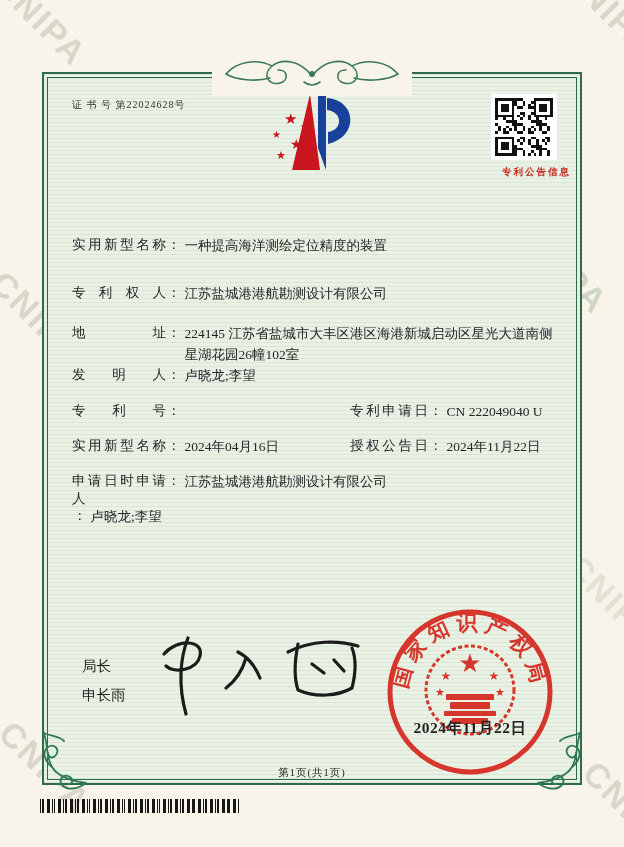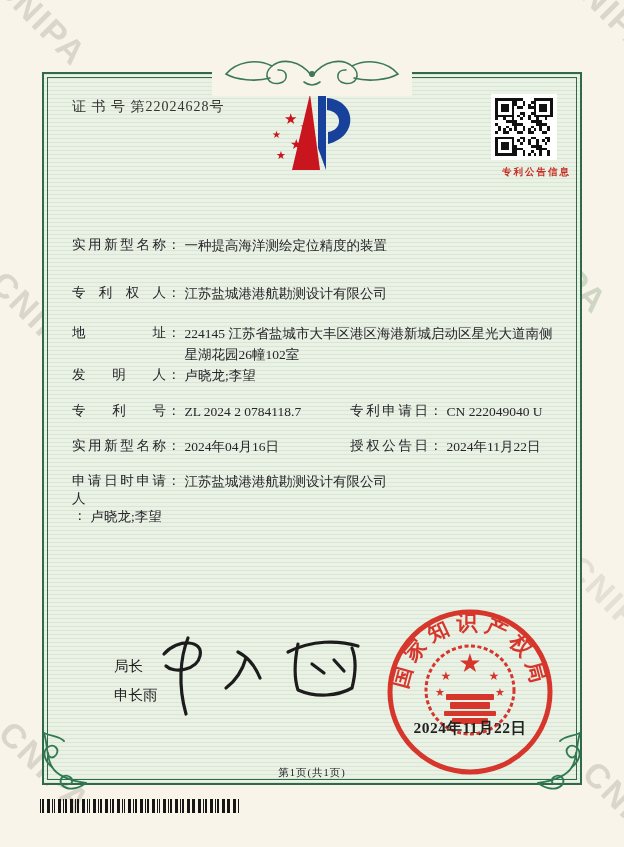--- a/index.html
+++ b/index.html
@@ -52,21 +52,21 @@
     background:#f8f4e9;
     display:flex;align-items:center;justify-content:center;
     z-index:3;
   }
   .corner-orn{position:absolute;width:70px;height:62px;z-index:3;}
   .corner-orn.bl{left:-6px;bottom:-10px;}
   .corner-orn.br{right:-6px;bottom:-10px;transform:scaleX(-1);}
   
   .cert-no{
     position:absolute;left:28px;top:24px;
-    font-size:14px;letter-spacing:1px;color:#33332f;
+    font-size:10px;letter-spacing:1px;color:#33332f;
   }
   .logo{position:absolute;left:220px;top:16px;width:96px;height:88px;}
   .logo .star{position:absolute;color:#c9151e;line-height:1;}
   .qr-wrap{position:absolute;left:433px;top:20px;width:94px;text-align:right;}
   .qr-code{
     width:66px;height:66px;margin:0 auto;
     background:#fff;padding:4px;box-sizing:border-box;
     display:grid;grid-template-columns:repeat(21,1fr);grid-template-rows:repeat(21,1fr);
   }
   .qr-code .m{background:#111;}
@@ -95,21 +95,21 @@
   .legal{
     position:absolute;left:24px;top:486px;width:492px;
     font-size:12.5px;font-style:italic;line-height:1.85;
     letter-spacing:0.5px;color:#333;
     text-indent:2em;text-align:justify;
   }
   
   .sig-block{
     position:absolute;left:38px;top:578px;
     font-family:Liberation Sans, sans-serif;
-    font-size:14.5px;color:#222;line-height:2.0;margin-left:32px;
+    font-size:14.5px;color:#222;line-height:2.0;
   }
   .sig-hand{position:absolute;left:98px;top:550px;width:240px;height:96px;}
   
   .seal{
     position:absolute;left:340px;top:532px;width:172px;height:172px;
     z-index:4;opacity:0.93;
   }
   .seal-date{
     position:absolute;left:0;top:112px;width:100%;
     text-align:center;font-size:15.5px;font-weight:bold;
@@ -656,21 +656,20 @@
       <span class="fvalue">224145 江苏省盐城市大丰区港区海港新城启动区星光大道南侧星湖花园26幢102室</span>
     </div>
     <div class="frow" style="top:130px">
       <span class="flabel">发明人</span>
         <span class="colon">：</span>
       <span class="fvalue">卢晓龙;李望</span>
     </div>
     <div class="frow" style="top:166px">
       <span class="flabel">专利号</span>
         <span class="colon">：</span>
-      <span class="fvalue">ZL 2024 2 0784118.7</span>
     </div>
     <div class="frow rcol" style="top:166px">
       <span class="flabel">专利申请日</span>
         <span class="colon">：</span>
       <span class="fvalue">CN 222049040 U</span>
     </div>
     <div class="frow" style="top:201px">
       <span class="flabel">实用新型名称</span>
         <span class="colon">：</span>
       <span class="fvalue">2024年04月16日</span>

